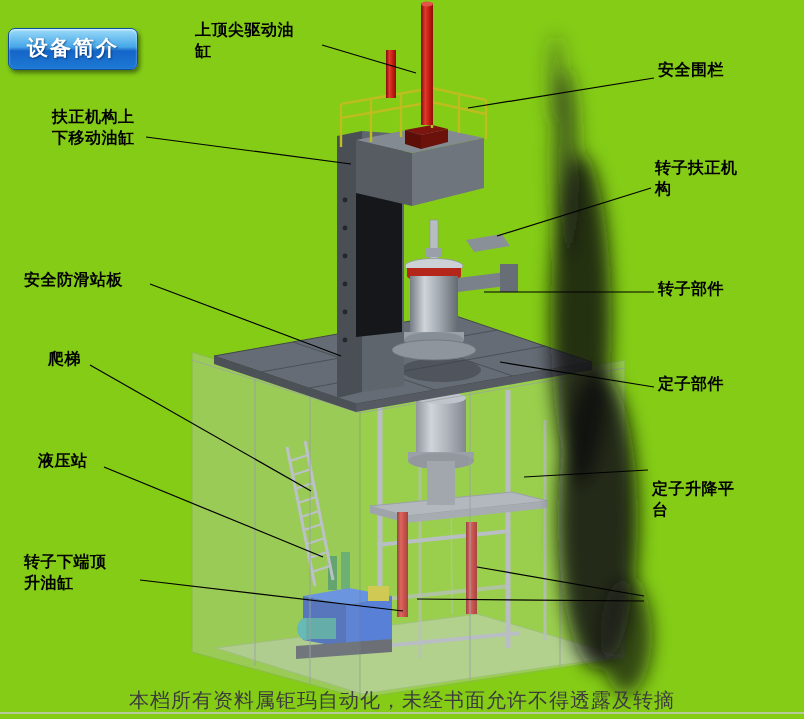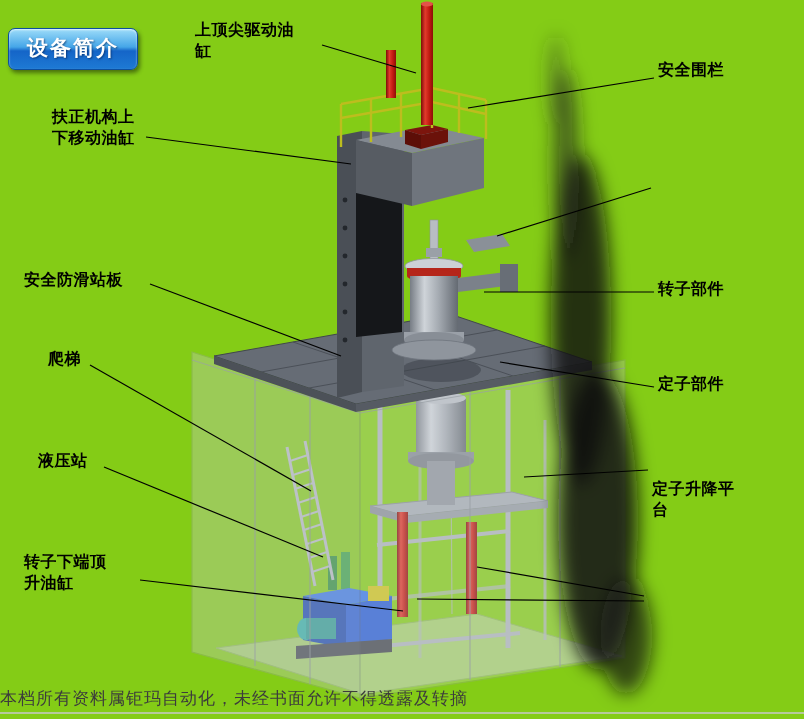--- a/index.html
+++ b/index.html
@@ -34,21 +34,22 @@
     border: 1px solid #0d4f9e;
     border-radius: 7px;
     box-shadow: 2px 3px 4px rgba(0,0,0,0.45), inset 0 1px 2px rgba(255,255,255,0.7);
     text-shadow: 1px 1px 2px rgba(0,30,80,0.6);
     letter-spacing: 2px;
     z-index: 6;
   }
   .watermark {
     position: absolute;
     left: 0; top: 687px; width: 100%;
-    font-size: 17px;
+    text-align: center;
+    font-size: 20px;
     color: var(--watermark-text, #3c3c3c);
     letter-spacing: 1px;
     z-index: 5;
   }
 </style>
 </head>
 <body>
 
 <div id="slide">
 
@@ -235,20 +236,22 @@
     <line x1="0" y1="713" x2="804" y2="713" stroke="#c8c8c8" stroke-width="1.5"></line>
   </svg>
 
   <div class="badge">设备简介</div>
 
   <div class="label" style="left:195px; top:20px;">上顶尖驱动油
 缸</div>
   <div class="label" style="left:658px; top:60px;">安全围栏</div>
   <div class="label" style="left:24px;  top:107px;margin-left:28px;">扶正机构上
 下移动油缸</div>
+  <div class="label" style="left:655px; top:158px;">转子扶正机
+构</div>
   <div class="label" style="left:24px;  top:270px;">安全防滑站板</div>
   <div class="label" style="left:658px; top:279px;">转子部件</div>
   <div class="label" style="left:48px;  top:349px;">爬梯</div>
   <div class="label" style="left:658px; top:374px;">定子部件</div>
   <div class="label" style="left:38px;  top:451px;">液压站</div>
   <div class="label" style="left:652px; top:447px;margin-top:32px;">定子升降平
 台</div>
   <div class="label" style="left:24px;  top:552px;">转子下端顶
 升油缸</div>
 

